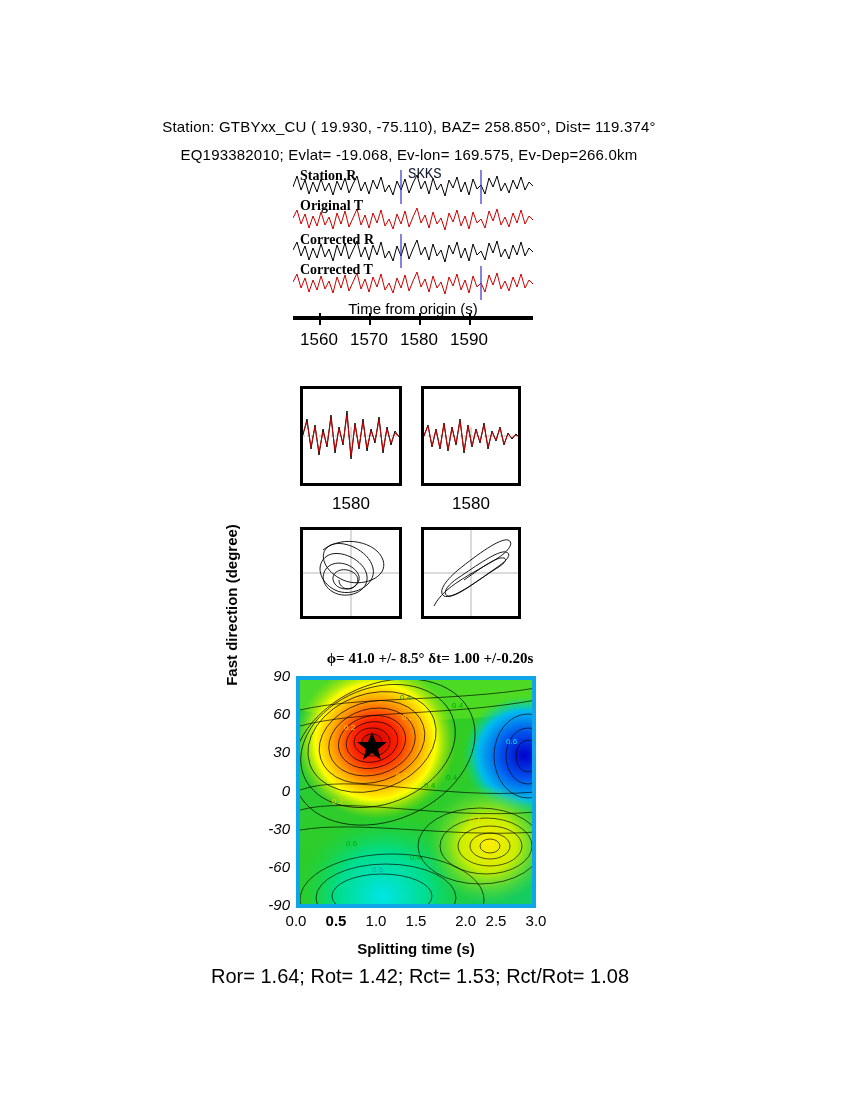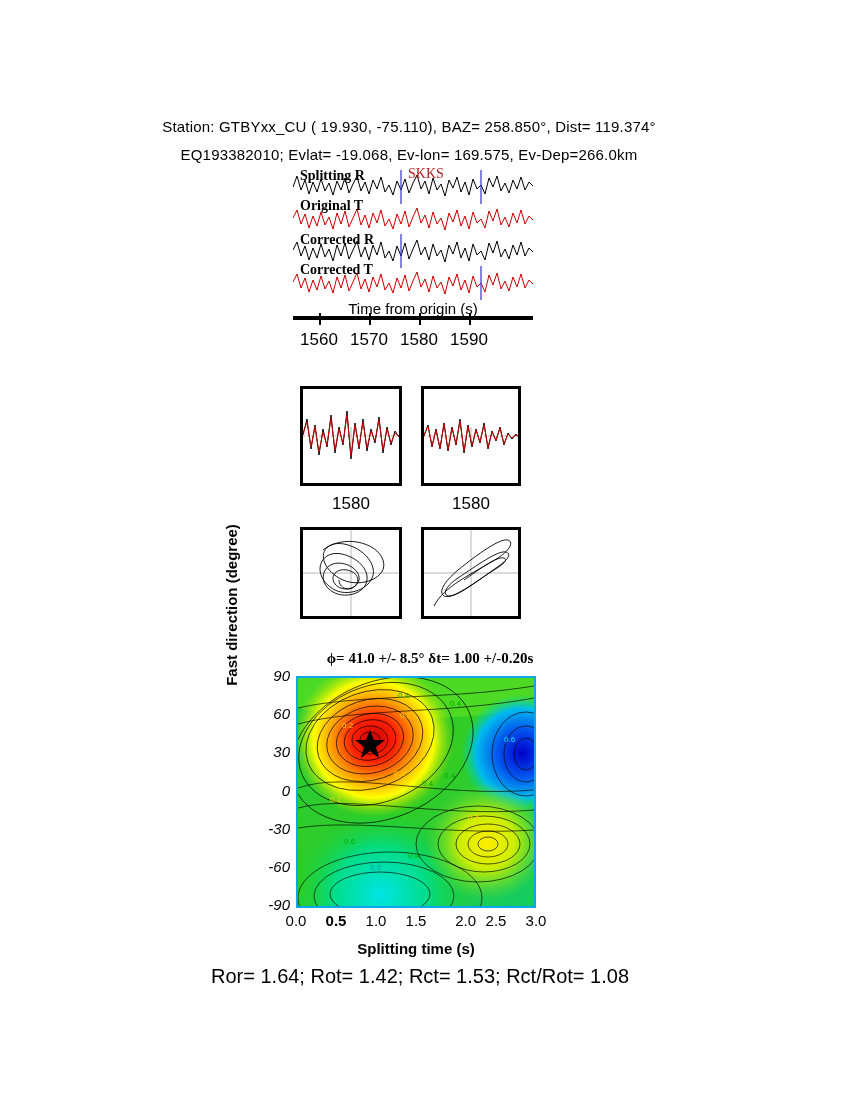--- a/index.html
+++ b/index.html
@@ -49,22 +49,22 @@
     white-space: nowrap;
   }
   #lblOR { left: 300px; top: 168px; }
   #lblOT { left: 300px; top: 198px; }
   #lblCR { left: 300px; top: 232px; }
   #lblCT { left: 300px; top: 262px; }
   #lblPhase {
     position: absolute;
     left: 408px; top: 166px;
     font-size: 14px;
-    color: #b91c1c;
-    font-family: Liberation Serif, serif;
+    color: #0f172a;
+    font-family: Liberation Mono, monospace;
   }
   #timeLabel {
     position: absolute;
     left: 293px; top: 300px;
     width: 240px;
     text-align: center;
     font-size: 15px;
   }
   #axisbar {
     position: absolute;
@@ -123,21 +123,21 @@
     width: 400px;
     text-align: center;
     font-family: "Liberation Serif", serif;
     font-weight: bold;
     font-size: 15px;
   }
   #contourWrap {
     position: absolute;
     left: 296px; top: 676px;
     width: 240px; height: 232px;
-    border: 2px solid #0ea5e9;
+    border: 4px solid #0ea5e9;
     box-sizing: border-box;
     overflow: hidden;
   }
   #ylab {
     position: absolute;
     left: 223px;
     top: 700px;
     width: 190px;
     transform: rotate(-90deg);
     transform-origin: left top;
@@ -197,21 +197,21 @@
 
       <polyline fill="none" stroke="#cc0000" stroke-width="1" points="0,112 4,104 8,118 12,108 16,122 20,110 24,120 28,106 32,119 36,111 40,123 44,107 48,118 52,105 56,121 60,112 64,103 68,119 72,109 76,122 80,107 84,117 88,104 92,120 96,113 100,123 104,108 108,118 112,105 116,121 120,111 124,102 128,117 132,109 136,122 140,106 144,118 148,112 152,124 156,107 160,116 164,104 168,120 172,110 176,123 180,106 184,117 188,113 192,122 196,105 200,115 204,103 208,119 212,111 216,121 220,107 224,117 228,104 232,118 236,110 240,114"></polyline>
 
       <line x1="108" y1="0" x2="108" y2="34" stroke="#3333cc" stroke-width="1.2"></line>
       <line x1="188" y1="0" x2="188" y2="34" stroke="#3333cc" stroke-width="1.2"></line>
       <line x1="108" y1="64" x2="108" y2="98" stroke="#3333cc" stroke-width="1.2"></line>
       <line x1="188" y1="96" x2="188" y2="130" stroke="#3333cc" stroke-width="1.2"></line>
     </svg>
   </div>
 
-  <div class="trace-label" id="lblOR">Splitting R</div>
+  <div class="trace-label" id="lblOR">Station R</div>
   <div class="trace-label" id="lblOT">Original T</div>
   <div class="trace-label" id="lblCR">Corrected R</div>
   <div class="trace-label" id="lblCT">Corrected T</div>
   <div id="lblPhase">SKKS</div>
 
   <div id="timeLabel">Time from origin (s)</div>
   <div id="axisbar"></div>
   <div id="axisticks">
     <div class="tickmark" style="left:26px;"></div>
     <div class="tickmark" style="left:76px;"></div>

